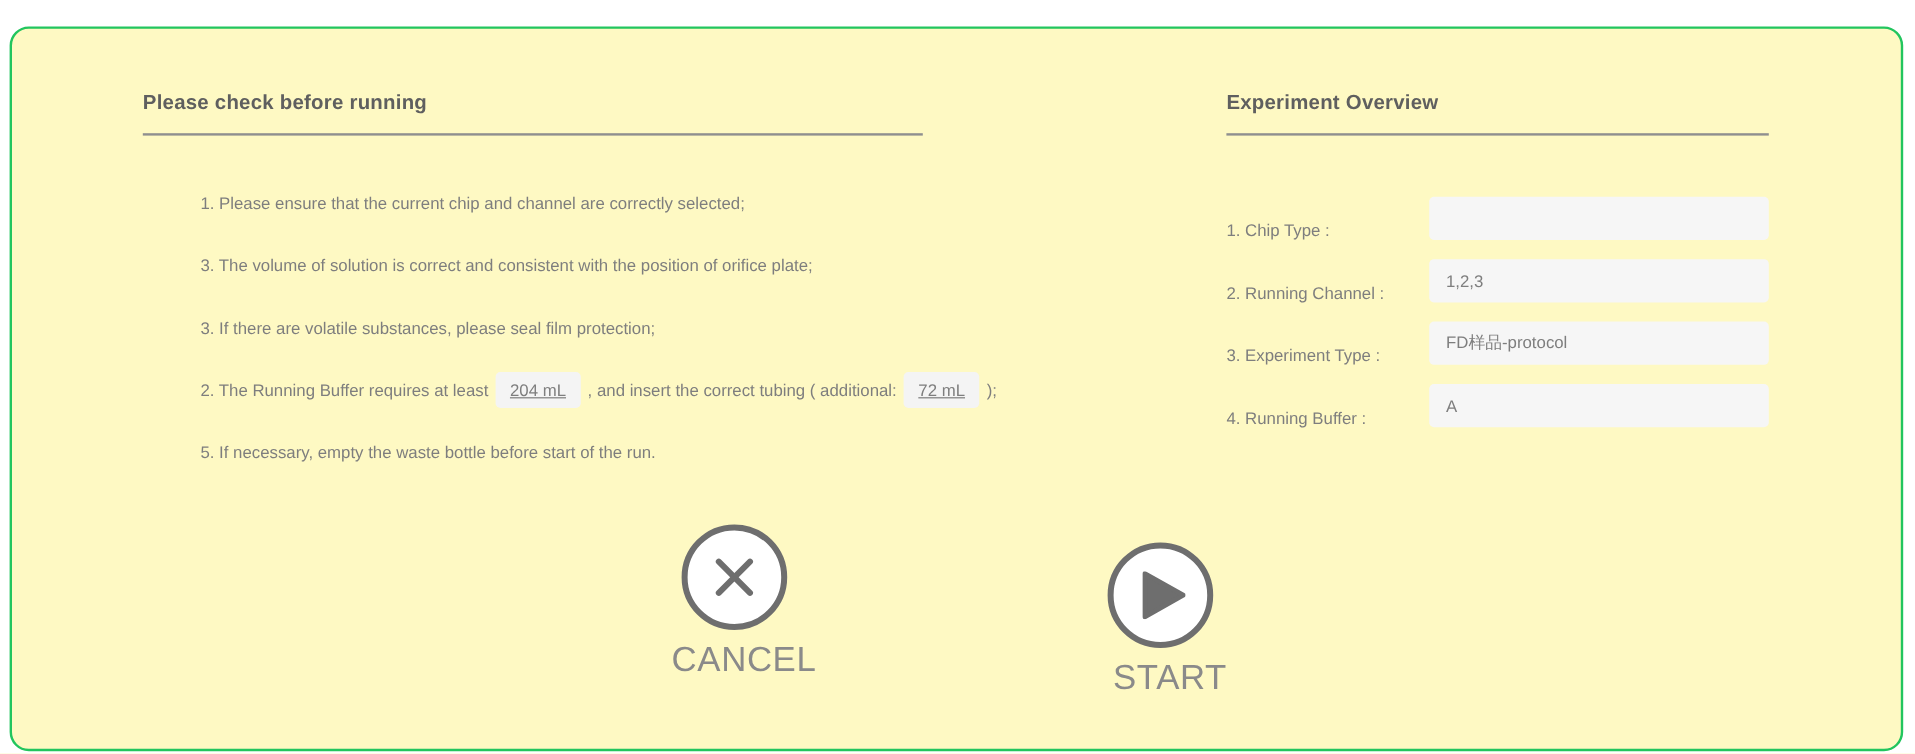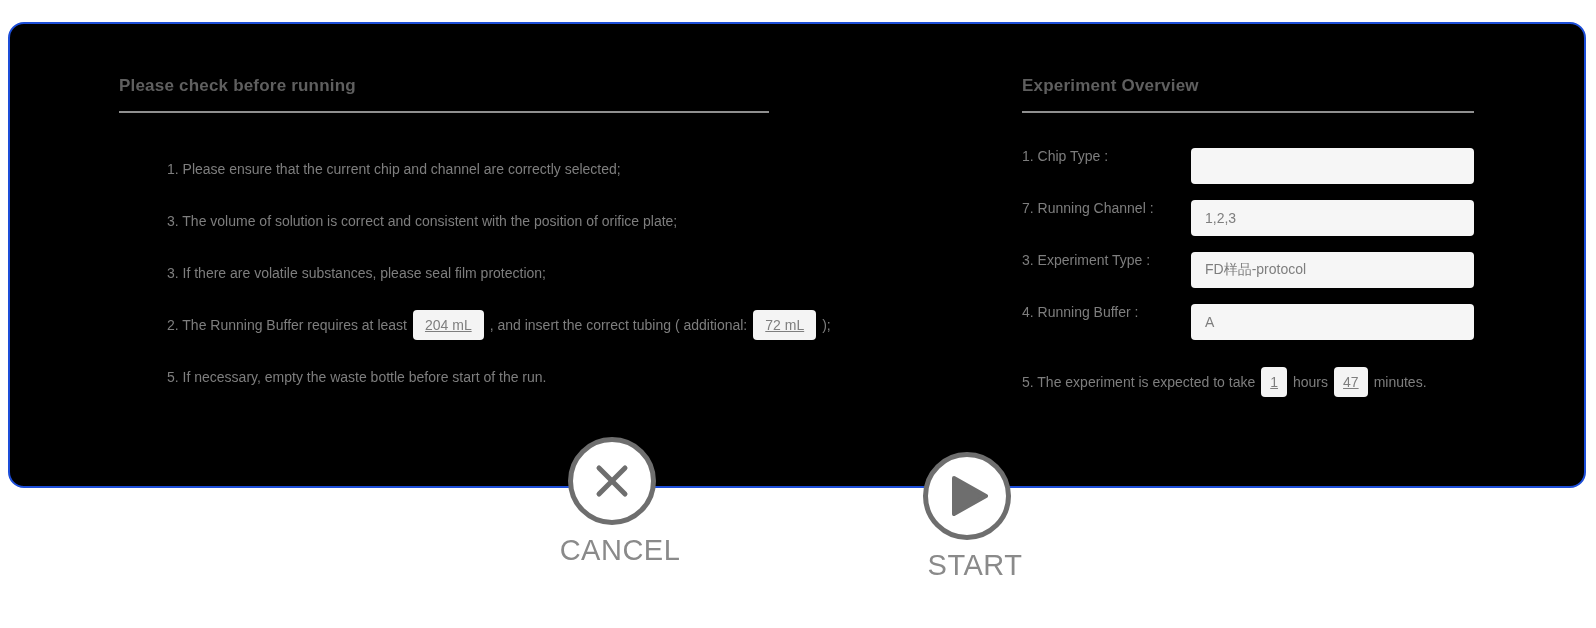--- a/index.html
+++ b/index.html
@@ -7,23 +7,23 @@
   body {
     width: 1596px; height: 628px;
     background: #ffffff;
     font-family: "Liberation Sans", sans-serif;
     position: relative;
     overflow: hidden;
   }
   .dialog {
     position: absolute;
     left: 8px; top: 22px;
-    width: 1578px; height: 466px;
-    background: #000000;
-    border: 2px solid #1d4ed8;
+    width: 1578px; height: 604px;
+    background: #fef9c3;
+    border: 2px solid #22c55e;
     border-radius: 16px;
   }
   .section-title {
     margin: 0;
     font-size: 17px;
     font-weight: 700;
     color: #5f5f5f;
     letter-spacing: 0.2px;
     padding-bottom: 15px;
     border-bottom: 2px solid #8f8f8f;
@@ -58,21 +58,21 @@
   
   .overview {
     position: absolute;
     left: 1012px; top: 52px;
     width: 452px;
   }
   .ov-rows { margin-top: 35px; }
   .ov-row {
     height: 52px;
     display: flex;
-    align-items: flex-start;
+    align-items: flex-end;
   }
   .ov-label {
     width: 169px;
     flex: 0 0 169px;
     font-size: 14px;
     color: #7e7e7e;
     white-space: nowrap;
   }
   .ov-field {
     flex: 1;
@@ -149,37 +149,30 @@
   </section>
 
   <section class="overview">
     <h2 class="section-title">Experiment Overview</h2>
     <div class="ov-rows">
       <div class="ov-row">
         <span class="ov-label">1. Chip Type :</span>
         <span class="ov-field"></span>
       </div>
       <div class="ov-row">
-        <span class="ov-label">7. Running Channel :</span>
+        <span class="ov-label">2. Running Channel :</span>
         <span class="ov-field">1,2,3</span>
       </div>
       <div class="ov-row">
         <span class="ov-label">3. Experiment Type :</span>
         <span class="ov-field">FD样品-protocol</span>
       </div>
       <div class="ov-row">
         <span class="ov-label">4. Running Buffer :</span>
         <span class="ov-field">A</span>
-      </div>
-      <div class="ov-duration">
-        <span>5. The experiment is expected to take</span>
-        <span class="badge small">1</span>
-        <span>hours</span>
-        <span class="badge small">47</span>
-        <span>minutes.</span>
       </div>
     </div>
   </section>
 
   <div class="action action-cancel">
     <span class="action-circle">
       <svg class="icon-x" width="42" height="42" viewBox="0 0 42 42">
         <line x1="8" y1="8" x2="34" y2="34" stroke="#6e6e6e" stroke-width="5" stroke-linecap="round"></line>
         <line x1="34" y1="8" x2="8" y2="34" stroke="#6e6e6e" stroke-width="5" stroke-linecap="round"></line>
       </svg>

